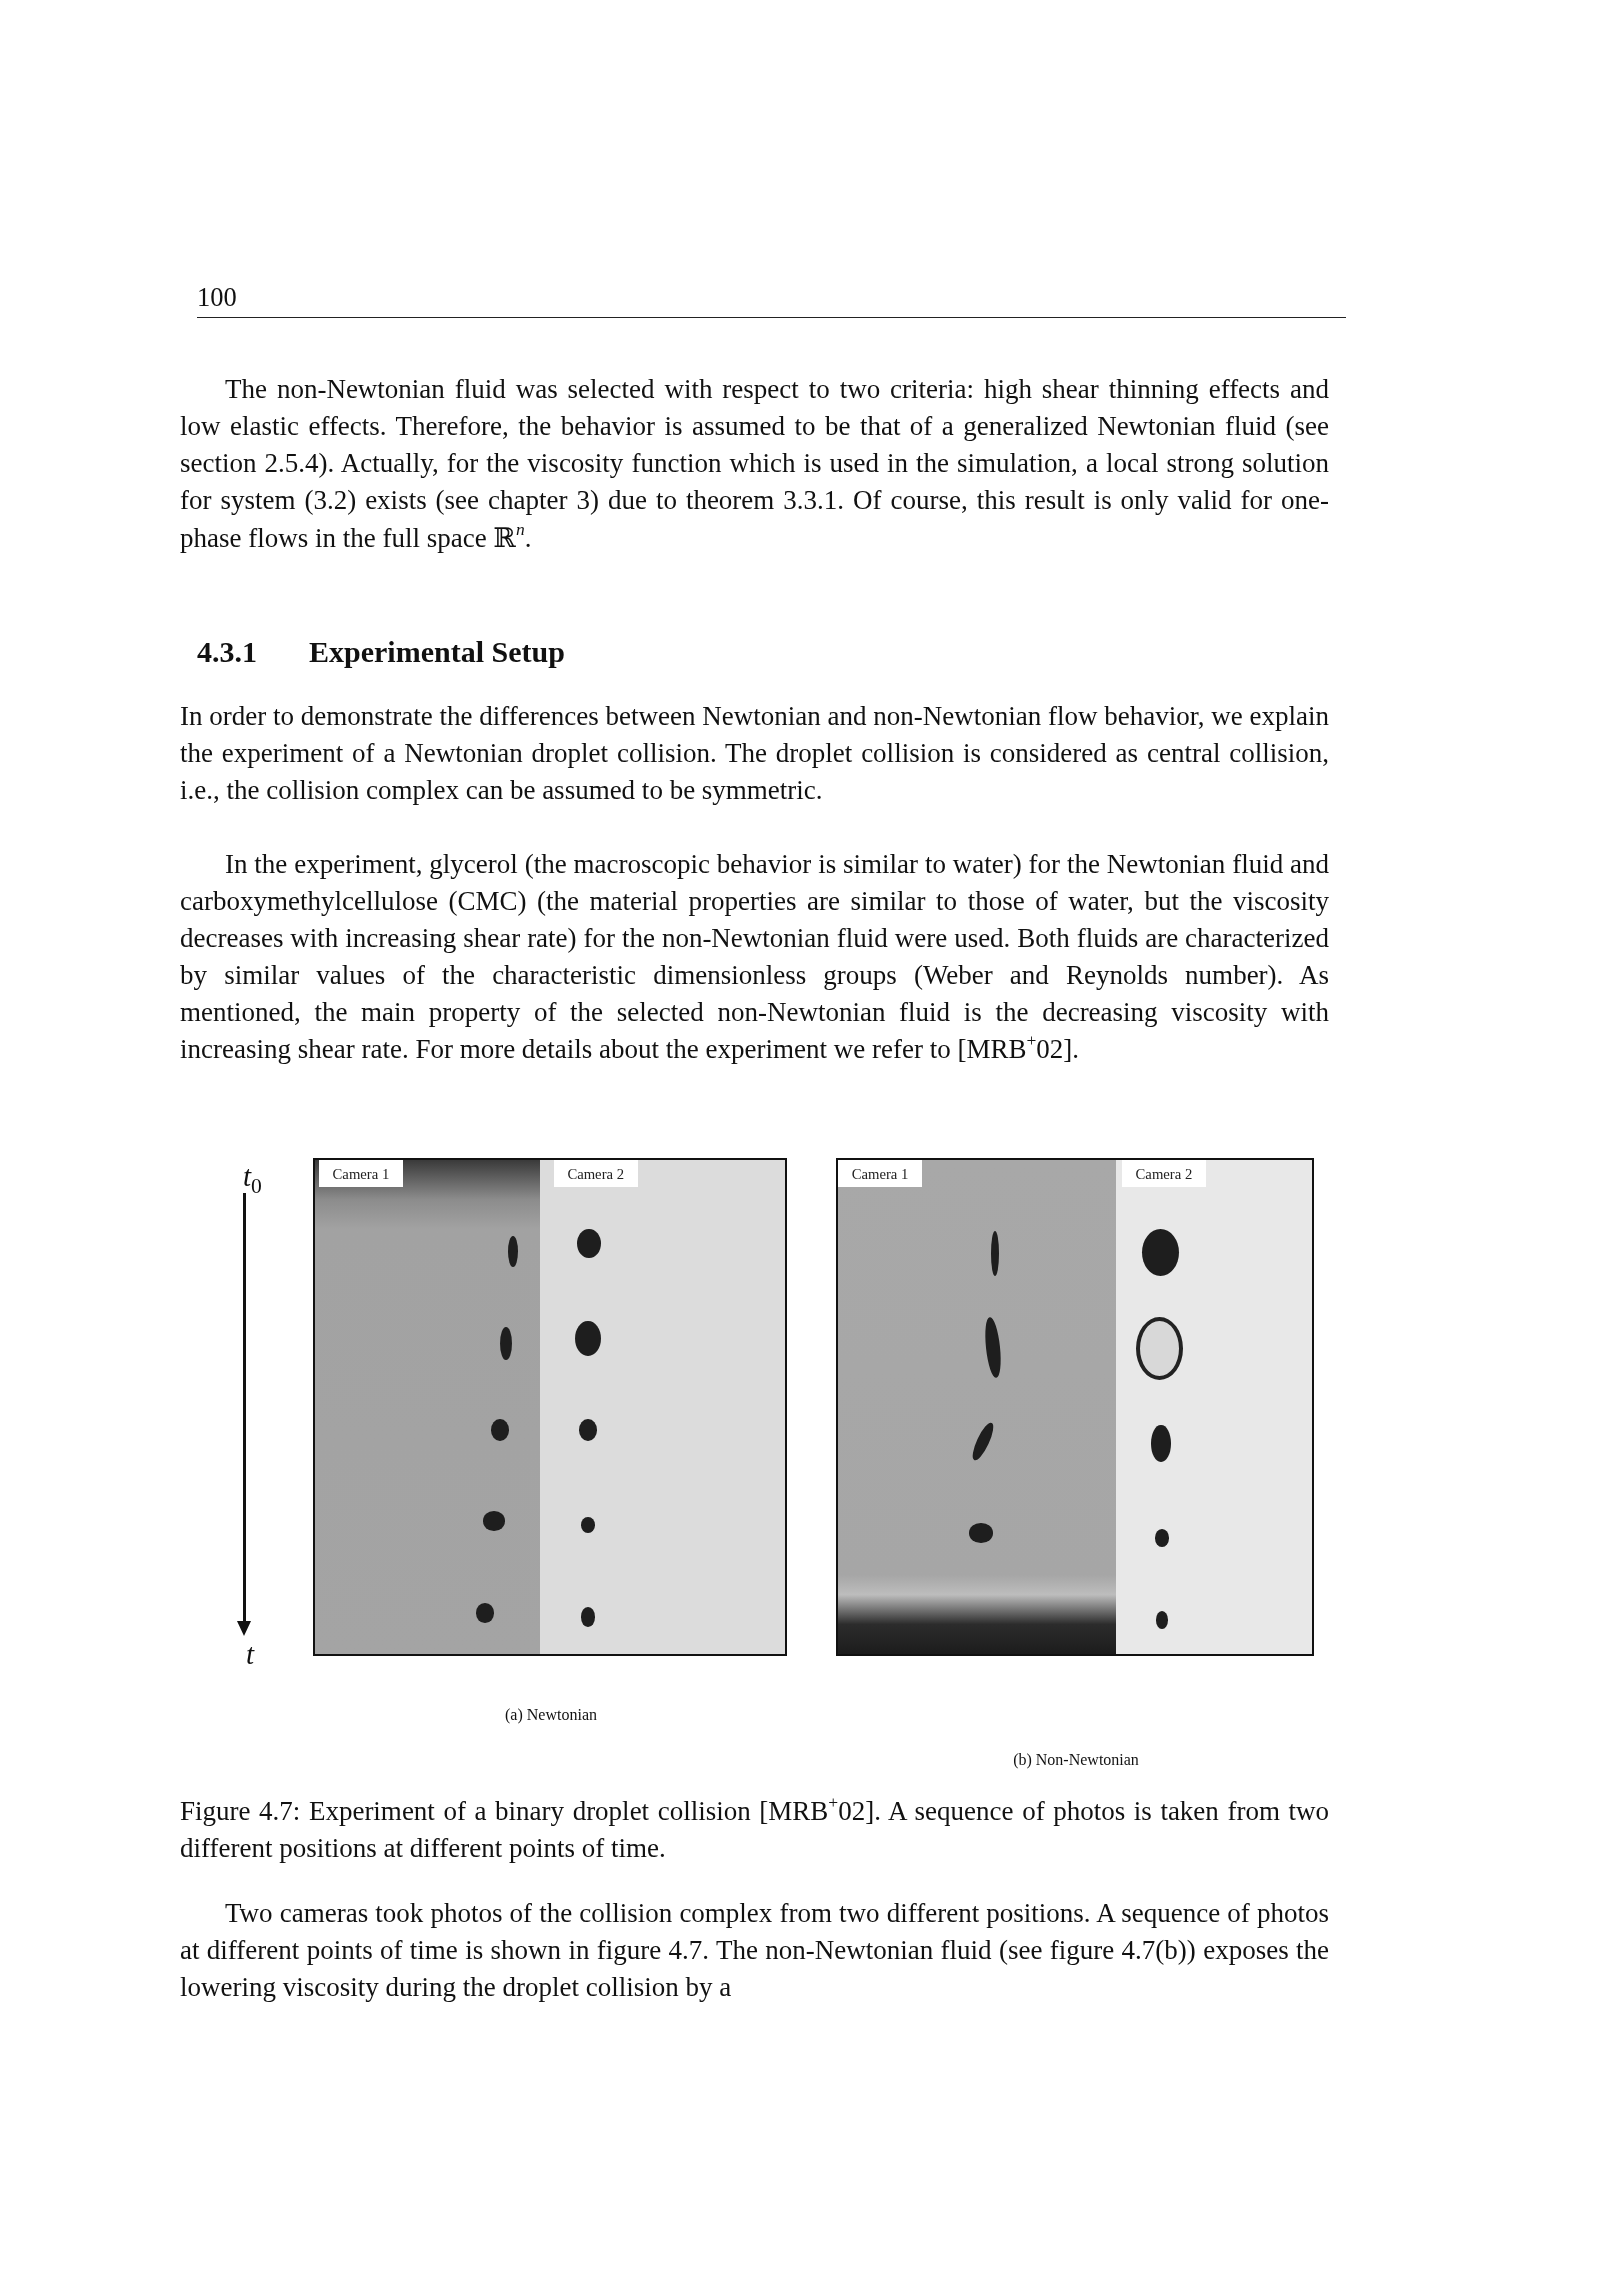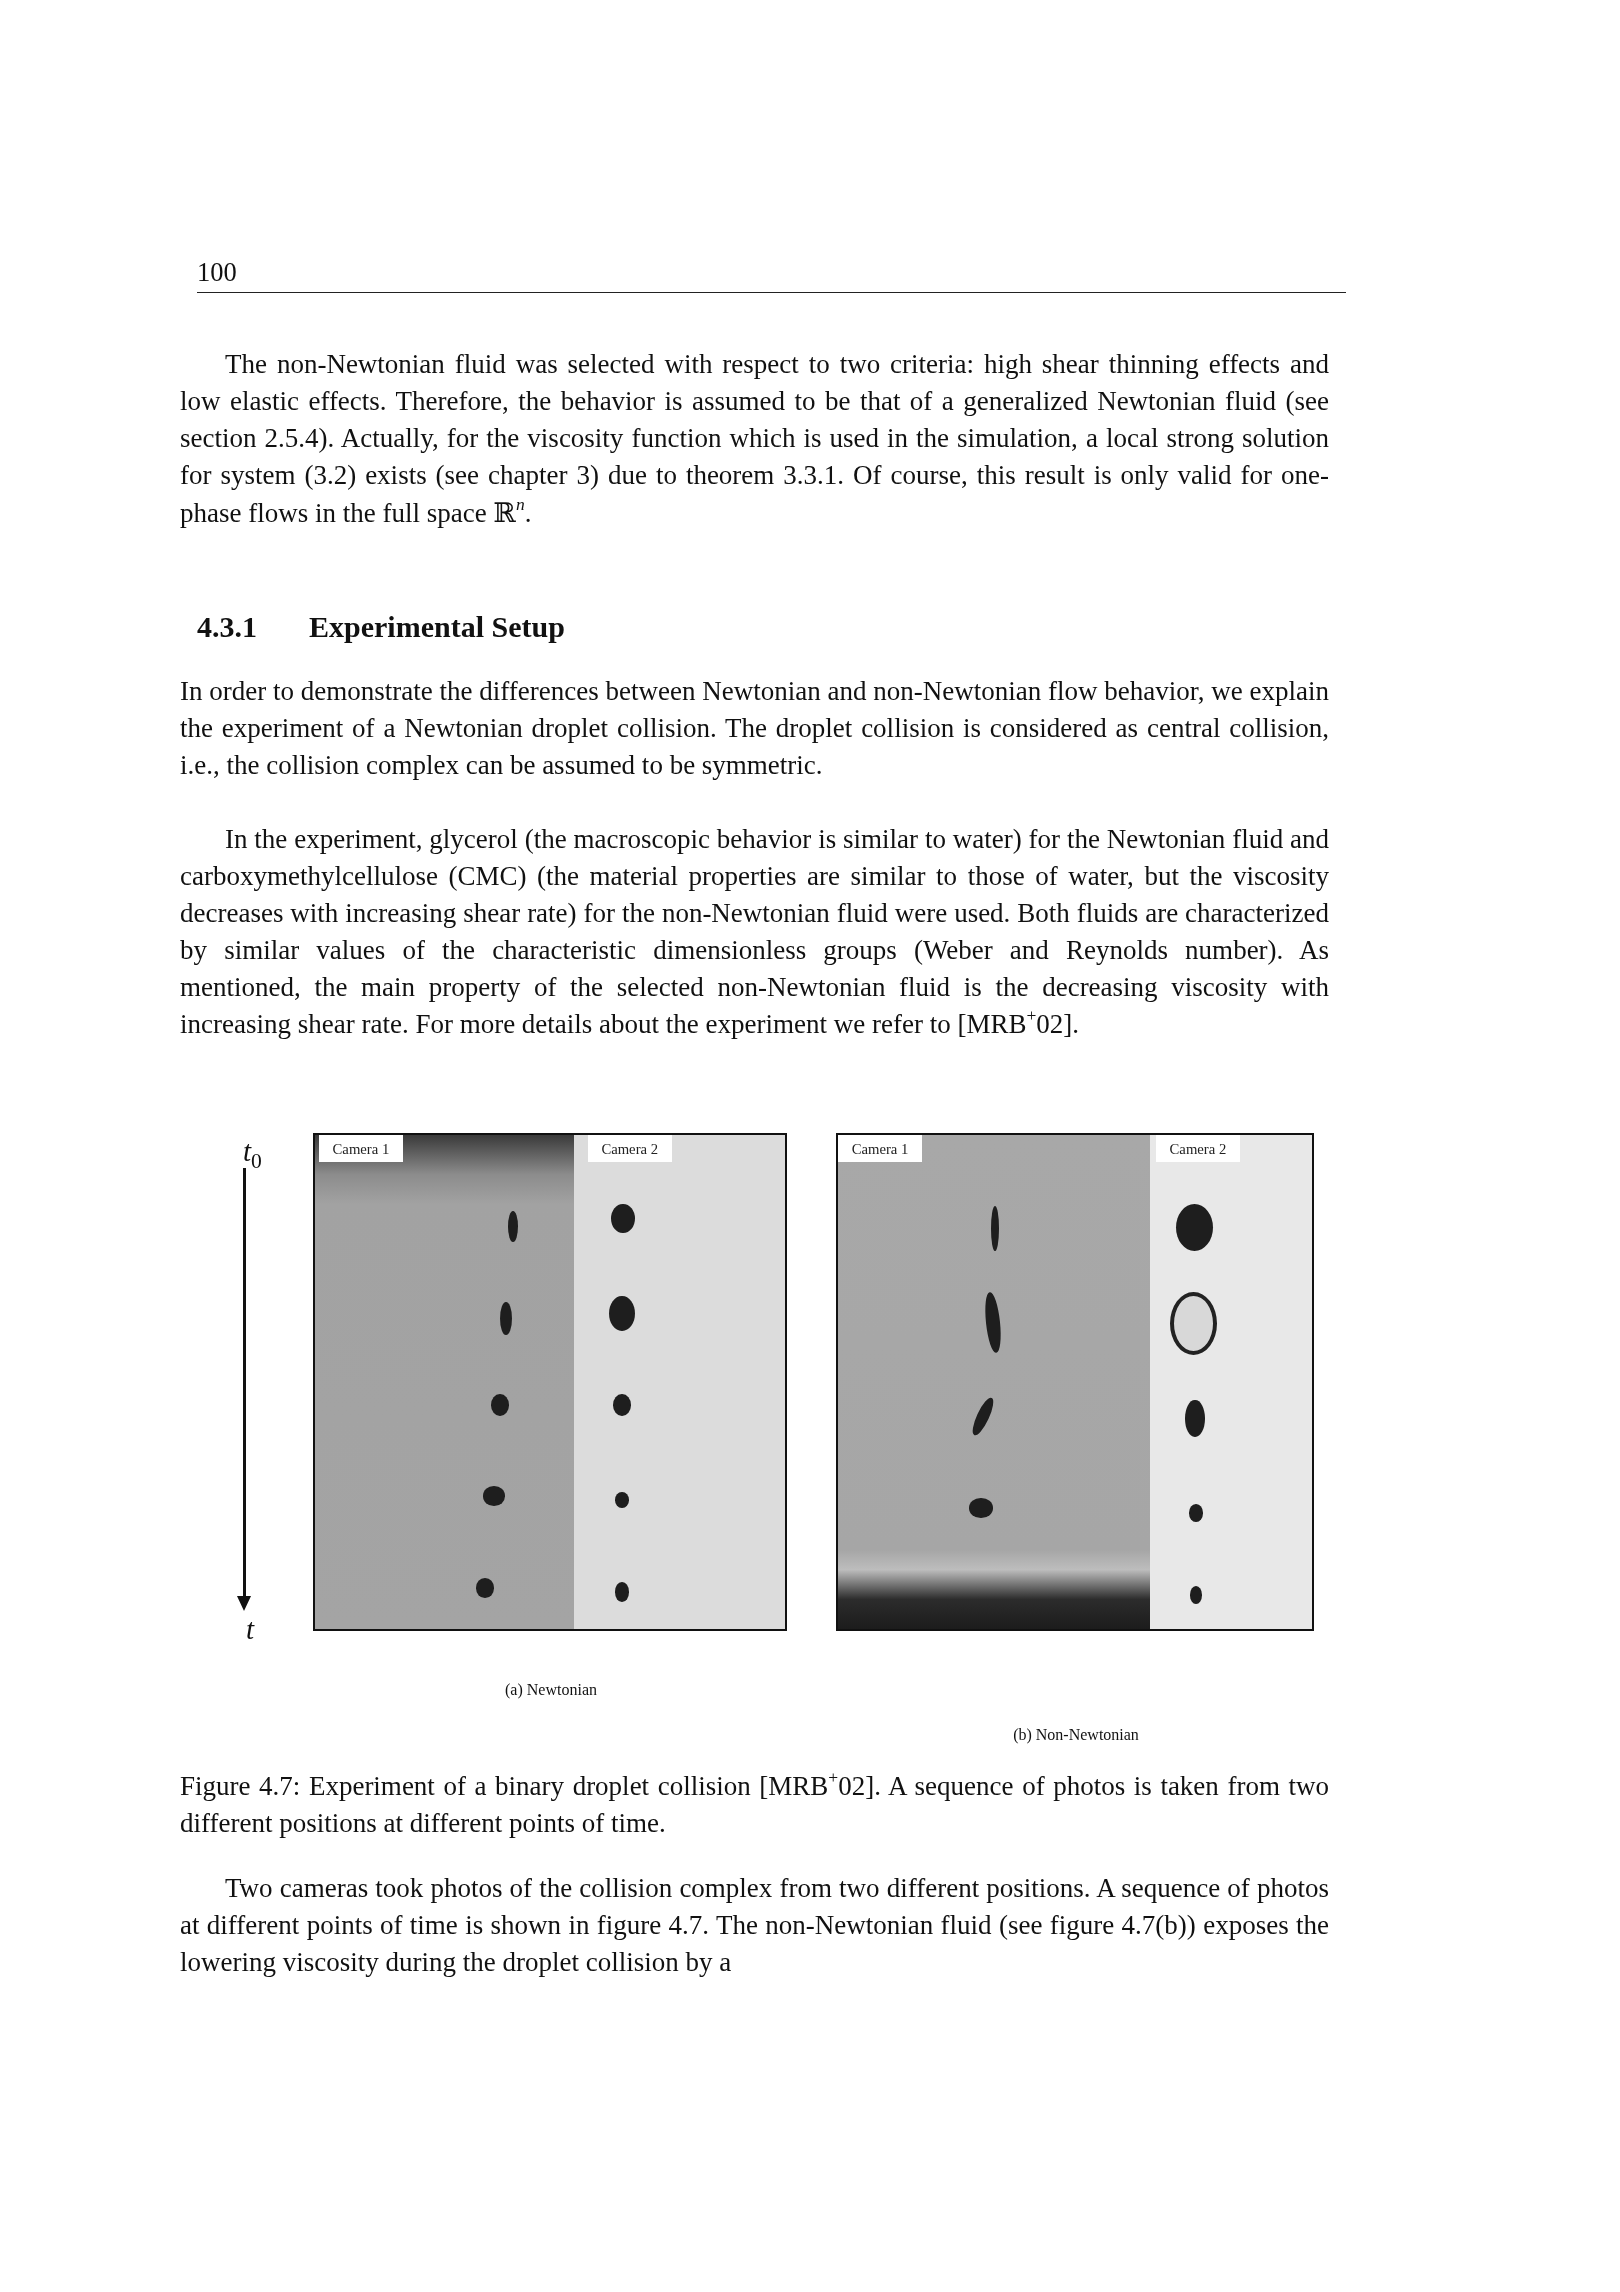--- a/index.html
+++ b/index.html
@@ -1,29 +1,29 @@
 <!DOCTYPE html>
 <html><head>
 <meta charset="utf-8">
 <style>
   html, body { margin: 0; padding: 0; background: #ffffff; }
   body { width: 1620px; height: 2293px; position: relative; overflow: hidden;
          font-family: "Liberation Serif", "DejaVu Serif", serif; color: #111; }
-  .abs { position: absolute; }
+  .abs { position: absolute; margin-top: 25px; }
   .header { left: 197px; top: 253px; width: 1149px; height: 39px; border-bottom: 1.5px solid #222; }
   .header .pg { position: absolute; left: 0; top: 3.9px; font-size: 26.5px; }
   .header .ch { position: absolute; right: 0; top: 3.9px; font-size: 26.5px; letter-spacing: 0.3px; }
   .para { left: 180px; width: 1149px; font-size: 27px; line-height: 37px; text-align: justify; }
   .para .indent { display: inline-block; width: 45px; }
   .sec { left: 197px; top: 610px; font-size: 30px; font-weight: bold; }
   .sec .num { display: inline-block; width: 112px; }
   sup { font-size: 0.65em; line-height: 0; position: relative; top: -0.1em; }
   .rr { font-family: "DejaVu Serif", serif; }
   .panel { border: 2.9px solid #111; overflow: hidden; display: flex; }
-  .half { position: relative; height: 100%; padding-left: 34px; }
+  .half { position: relative; height: 100%; }
   .cam-label { position: absolute; top: 0; background: #fff; font-size: 14.7px; padding: 5.9px 13.7px 3.9px 13.7px;
                font-family: "Liberation Serif", serif; color: #222; }
   .drop { position: absolute; background: #1e1e1e; border-radius: 50%; }
   .sub-cap { font-size: 16px; text-align: center; }
   .ital { font-style: italic; text-align: center; }
 </style>
 </head>
 <body>
 
 <div class="abs header">

